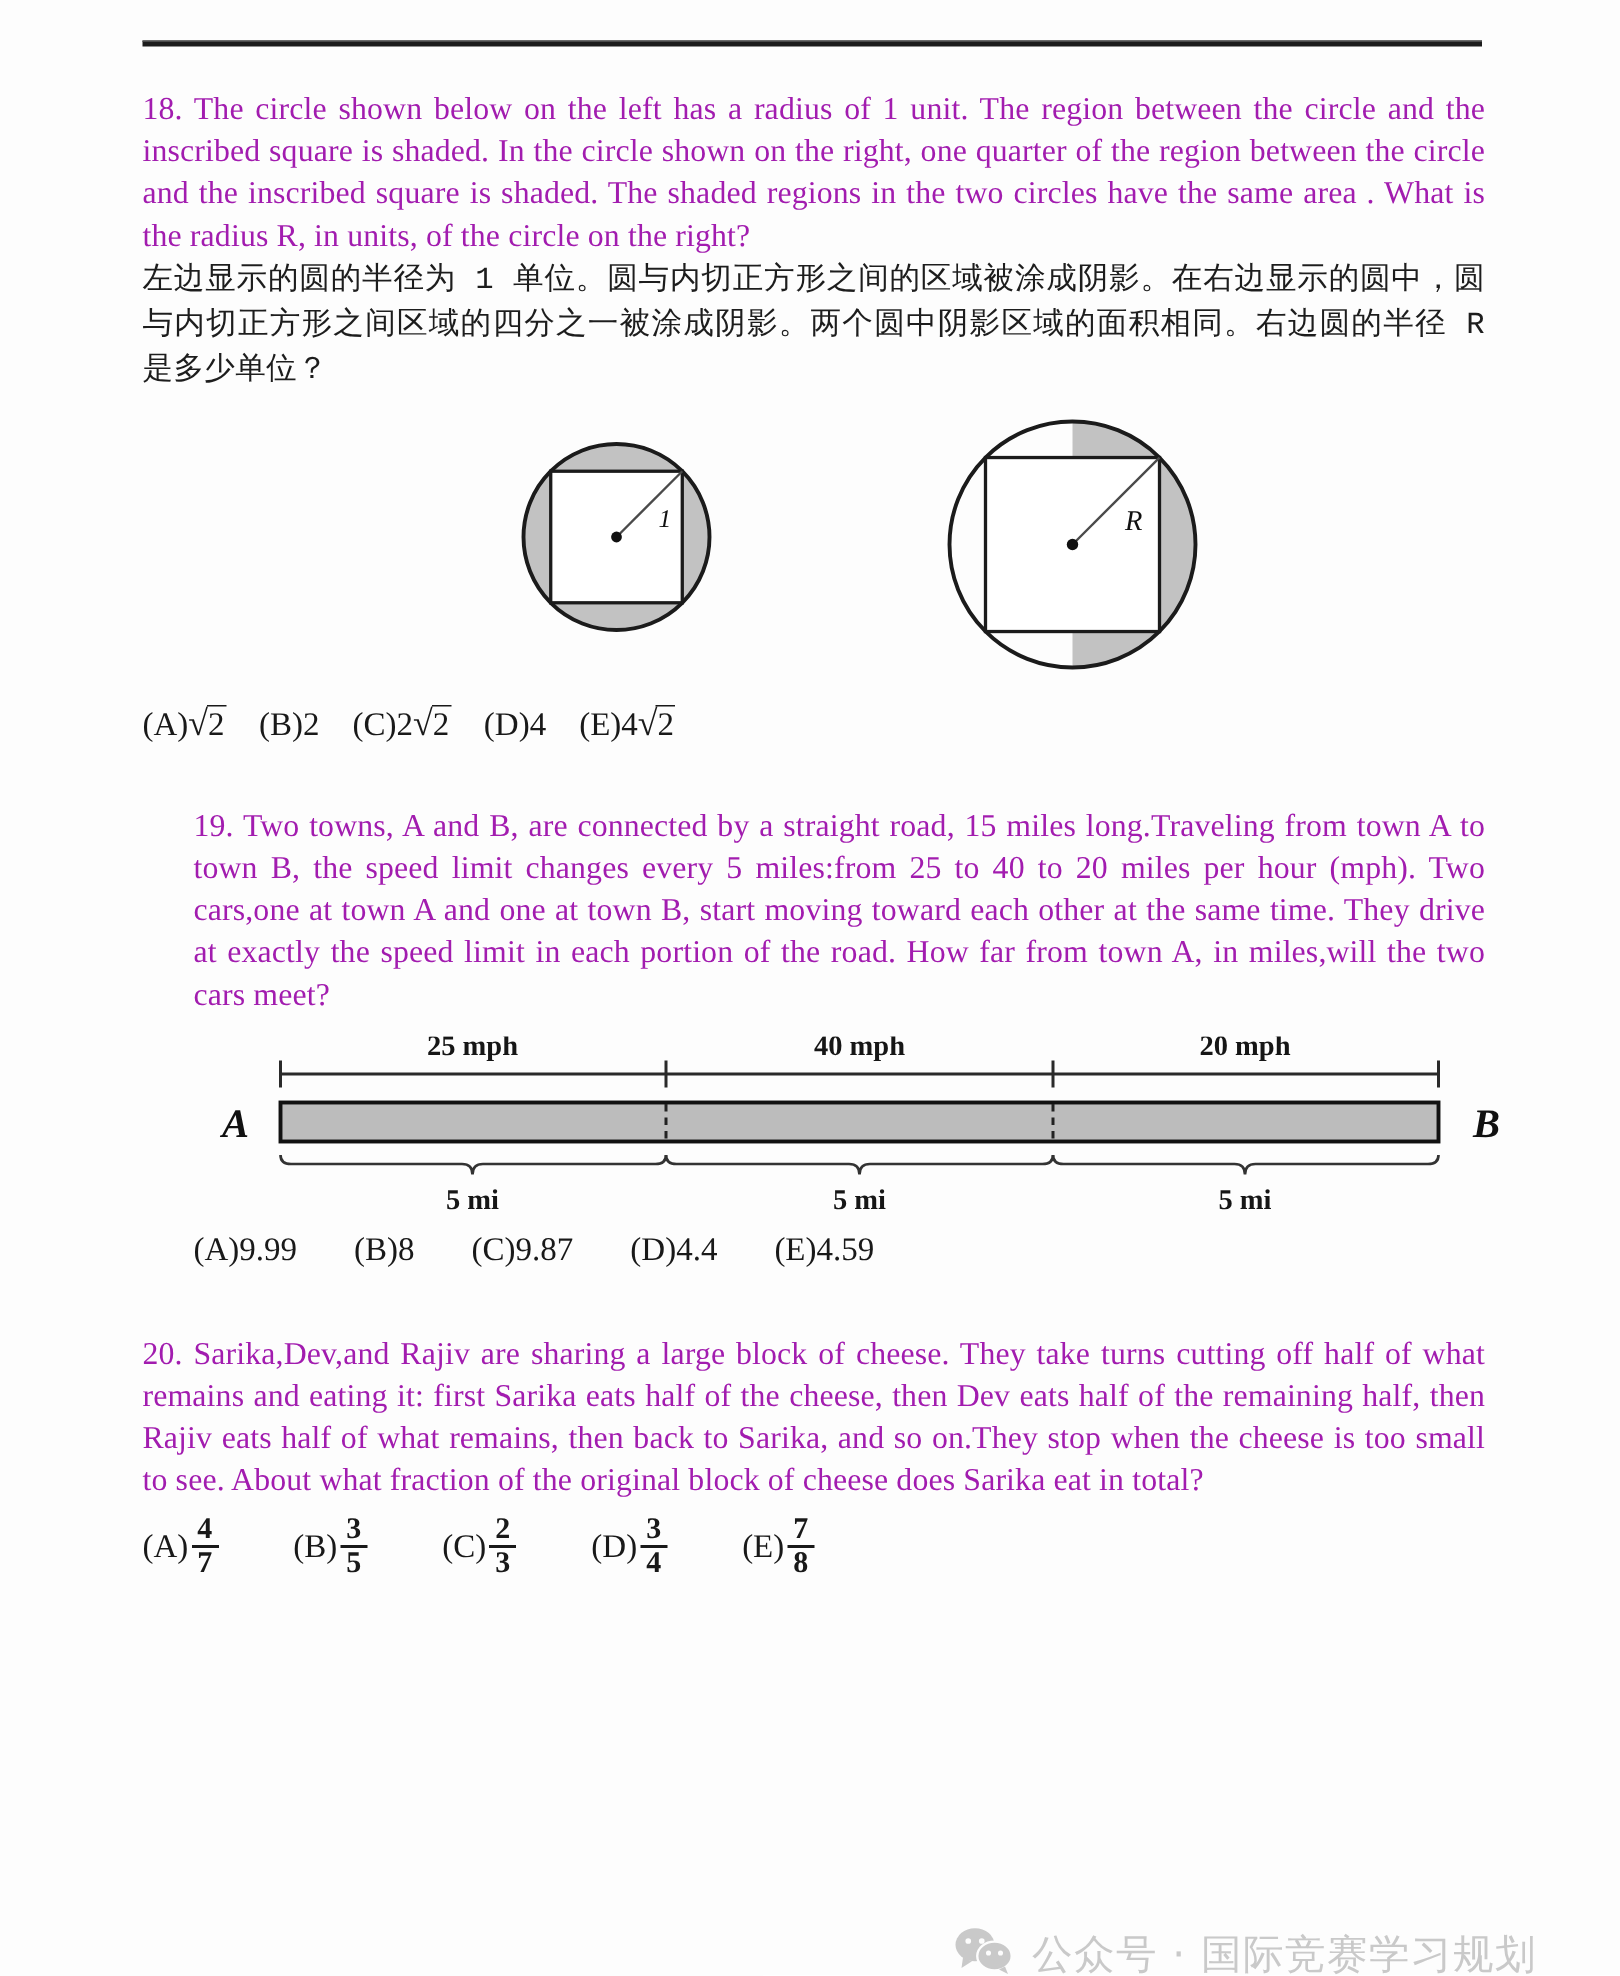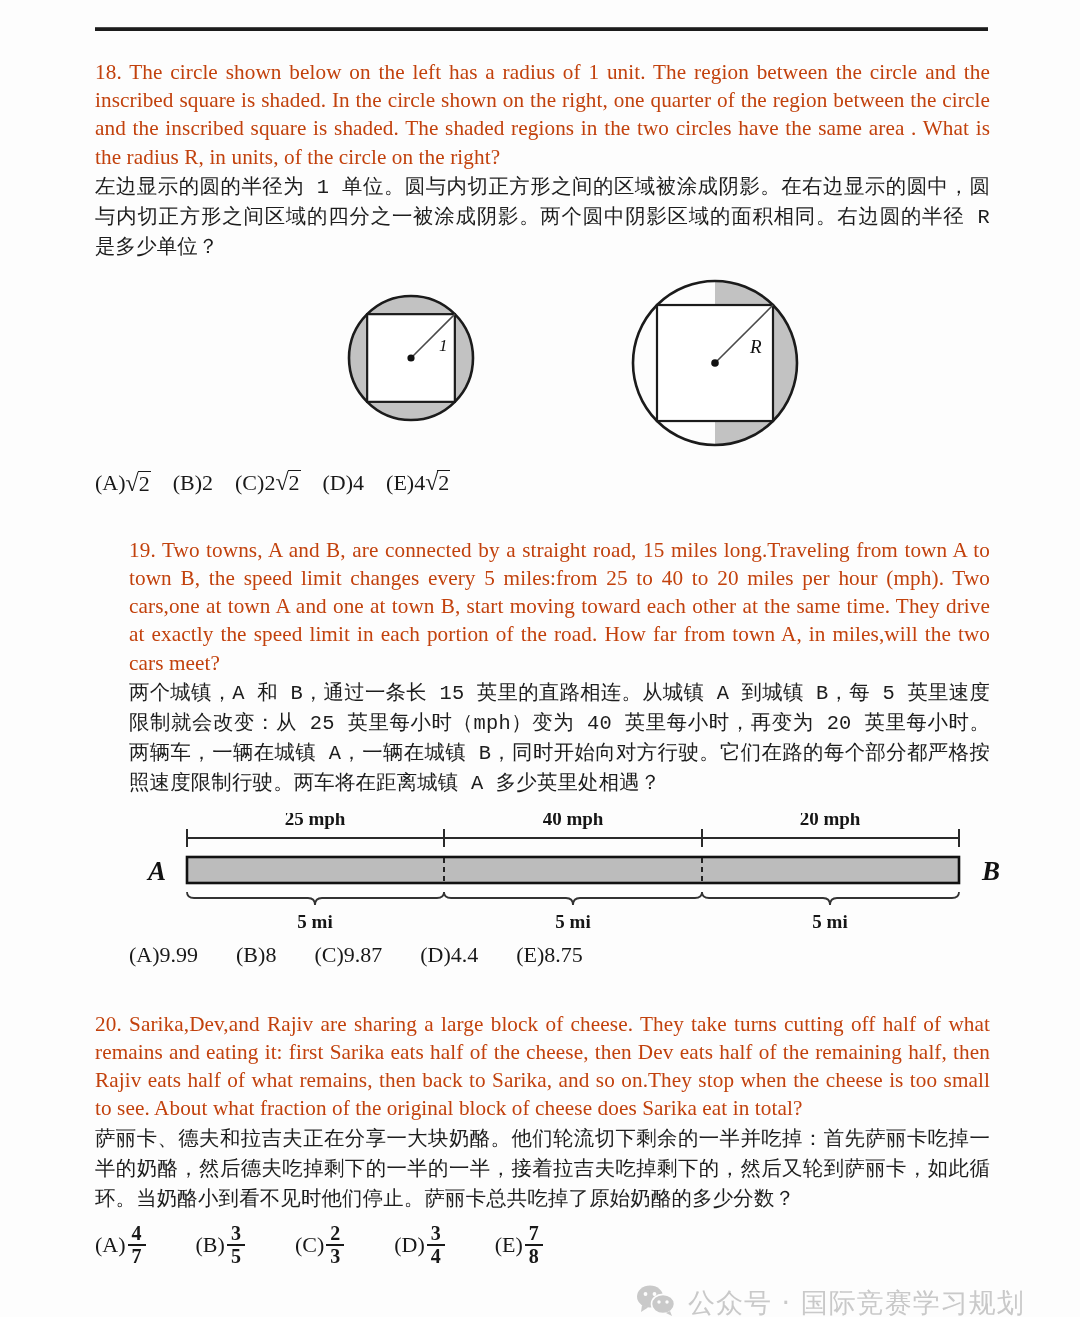--- a/index.html
+++ b/index.html
@@ -35,21 +35,21 @@
     top: 58px;
     width: 895px;
   }
   .q-block { margin-bottom: 0; }
   .en-text {
     font-family: "Liberation Serif", "DejaVu Serif", serif;
     font-size: 21.2px;
     line-height: 28.2px;
     text-align: justify;
     text-align-last: left;
-    color: #c2410c;
+    color: #a21caf;
     letter-spacing: 0.1px;
   }
   .zh-text {
     font-family: Liberation Mono, monospace;
     font-size: 20.4px;
     line-height: 30px;
     color: #1d1d1d;
     text-align: justify;
     text-align-last: left;
     letter-spacing: 0.2px;
@@ -183,21 +183,20 @@
           <span>4<span class="sqrt-wrap">
                 <span class="radic">√</span>
                 <span class="radicand">2</span>
               </span></span>
         </span>
       </div>
     </div>
 
     <div class="q-block" style="margin-top:40px;margin-left:34px;">
       <div class="en-text">19. Two towns, A and B, are connected by a straight road, 15 miles long.Traveling from town A to town B, the speed limit changes every 5 miles:from 25 to 40 to 20 miles per hour (mph). Two cars,one at town A and one at town B, start moving toward each other at the same time. They drive at exactly the speed limit in each portion of the road. How far from town A, in miles,will the two cars meet?</div>
-      <div class="zh-text" style="margin-top:2px;">两个城镇，A 和 B，通过一条长 15 英里的直路相连。从城镇 A 到城镇 B，每 5 英里速度限制就会改变：从 25 英里每小时（mph）变为 40 英里每小时，再变为 20 英里每小时。两辆车，一辆在城镇 A，一辆在城镇 B，同时开始向对方行驶。它们在路的每个部分都严格按照速度限制行驶。两车将在距离城镇 A 多少英里处相遇？</div>
 
       <div class="fig-road" style="margin-top:14px;">
         <svg width="895" height="125" viewBox="0 0 895 125">
 
           <g stroke="#2a2a2a" stroke-width="2">
             <line x1="58" y1="25" x2="830" y2="25"></line>
             <line x1="58" y1="16" x2="58" y2="34"></line>
             <line x1="315" y1="16" x2="315" y2="34"></line>
             <line x1="573" y1="16" x2="573" y2="34"></line>
             <line x1="830" y1="16" x2="830" y2="34"></line>
@@ -238,28 +237,27 @@
         <span class="choice">
           <span>(C)</span>
           <span>9.87</span>
         </span>
         <span class="choice">
           <span>(D)</span>
           <span>4.4</span>
         </span>
         <span class="choice">
           <span>(E)</span>
-          <span>8.75</span>
+          <span>4.59</span>
         </span>
       </div>
     </div>
 
     <div class="q-block" style="margin-top:42px;">
       <div class="en-text">20. Sarika,Dev,and Rajiv are sharing a large block of cheese. They take turns cutting off half of what remains and eating it: first Sarika eats half of the cheese, then Dev eats half of the remaining    half, then Rajiv eats half of what remains, then back to Sarika, and so on.They stop when the cheese is too small to see. About what fraction of the original block of cheese does Sarika eat in total?</div>
-      <div class="zh-text" style="margin-top:2px;">萨丽卡、德夫和拉吉夫正在分享一大块奶酪。他们轮流切下剩余的一半并吃掉：首先萨丽卡吃掉一半的奶酪，然后德夫吃掉剩下的一半的一半，接着拉吉夫吃掉剩下的，然后又轮到萨丽卡，如此循环。当奶酪小到看不见时他们停止。萨丽卡总共吃掉了原始奶酪的多少分数？</div>
 
       <div class="choices" style="gap:48px; margin-top:8px; align-items:center;">
         <span class="choice">
           <span>(A)</span>
           <span class="frac">
             <span class="num">4</span>
             <span class="den">7</span>
           </span>
         </span>
         <span class="choice">

